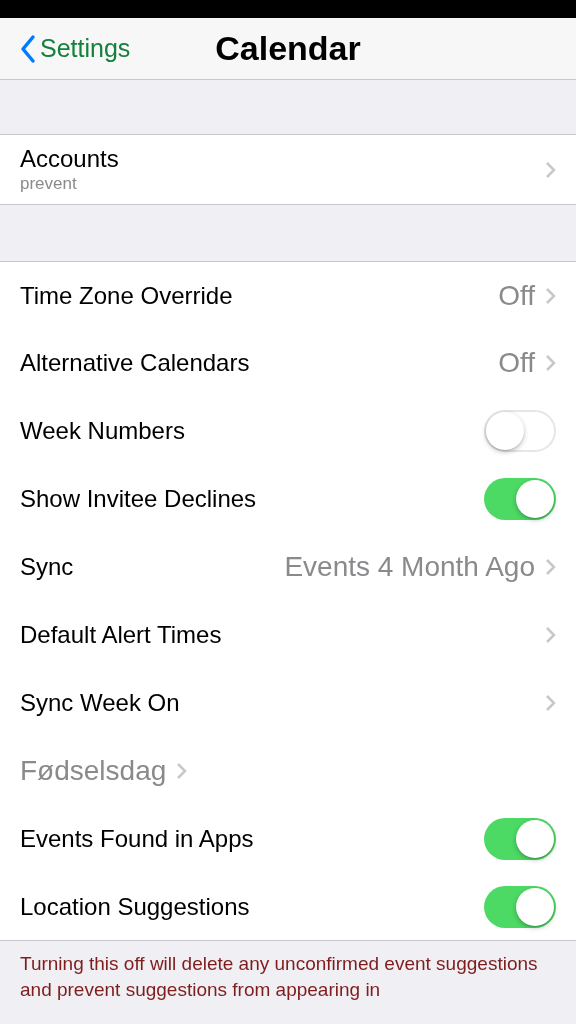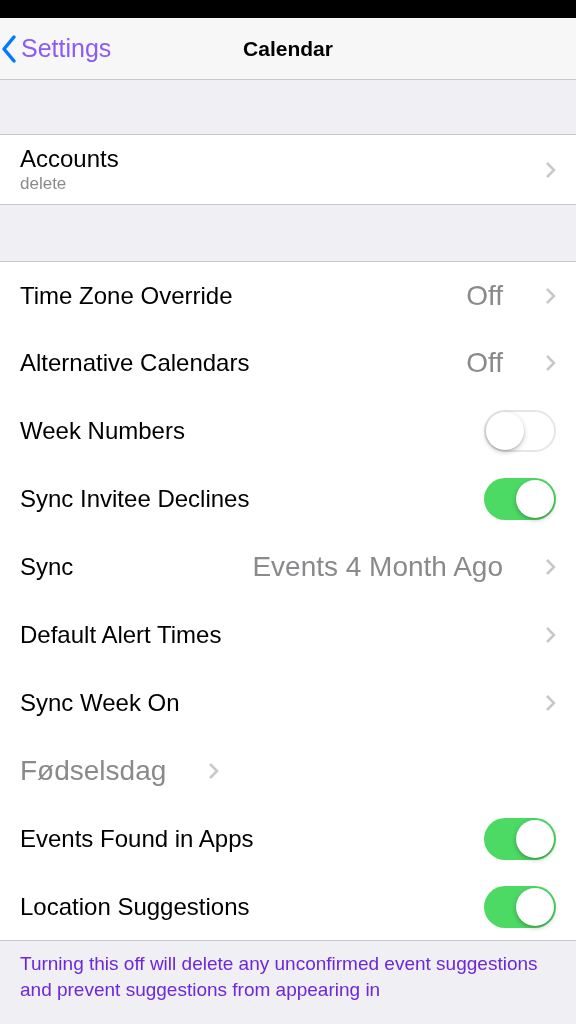--- a/index.html
+++ b/index.html
@@ -1,44 +1,44 @@
 <!DOCTYPE html>
 <html><head>
   <meta charset="utf-8">
   <style>
     * { margin: 0; padding: 0; box-sizing: border-box; -webkit-font-smoothing: antialiased; }
     body { font-family: -apple-system, 'Helvetica Neue', Helvetica, Arial, sans-serif; background: #efeff4; width: 576px; height: 1024px; overflow: hidden; }
     .status-bar { height: 18px; background: #000; }
     .nav-bar { height: 62px; background: #f7f7f8; border-bottom: 1px solid #c8c7cc; display: flex; align-items: center; position: relative; }
-    .back-btn { display: flex; align-items: center; color: #8b5cf6; font-size: 25px; font-weight: 400; padding-left: 0; cursor: pointer; }
+    .back-btn { display: flex; align-items: center; color: #15803d; font-size: 25px; font-weight: 400; padding-left: 19px; cursor: pointer; }
     .back-chevron { width: 17px; height: 30px; margin-right: 4px; }
-    .nav-title { position: absolute; left: 50%; transform: translateX(-50%); font-size: 21px; font-weight: 600; color: #000; }
+    .nav-title { position: absolute; left: 50%; transform: translateX(-50%); font-size: 34px; font-weight: 600; color: #000; }
     .section-gap { height: 54px; }
     .section-gap-sm { height: 56px; }
     .cell { background: #fff; min-height: 68px; display: flex; align-items: center; padding: 0 20px; border-bottom: 0.5px solid #c8c7cc; position: relative; }
     .cell:first-of-type { border-top: 0.5px solid #c8c7cc; }
     .cell.tall { min-height: 68px; padding: 10px 20px; flex-direction: column; align-items: flex-start; justify-content: center; }
     .cell-label { font-size: 24px; color: #000; font-weight: 400; flex: 1; }
     .cell-sublabel { font-size: 17px; color: #8a8a8d; margin-top: 1px; }
     .cell-value { font-size: 28px; color: #8a8a8d; margin-right: 10px; }
     .chevron { width: 11px; height: 18px; flex-shrink: 0; }
     .chevron path { stroke: #c7c7cc; stroke-width: 2.5; fill: none; }
     .toggle { width: 72px; height: 42px; border-radius: 21px; position: relative; flex-shrink: 0; cursor: pointer; }
     .toggle.off { background: #fff; border: 2px solid #e5e5ea; }
     .toggle.on { background: #4cd964; }
     .toggle-knob { width: 38px; height: 38px; border-radius: 50%; background: #fff; position: absolute; top: 50%; transform: translateY(-50%); box-shadow: 0 2px 5px rgba(0,0,0,0.25), 0 1px 1px rgba(0,0,0,0.1); }
     .toggle.off .toggle-knob { left: 0; }
     .toggle.on .toggle-knob { right: 2px; }
     .group { background: #737373; }
     .group .cell { border-top: none; }
     .group .cell:first-child { border-top: 0.5px solid #c8c7cc; }
     .group .cell:not(:last-child)::after { content: ''; position: absolute; bottom: 0; left: 20px; right: 0; height: 0.5px; background: #c8c7cc; }
-    .group .cell:not(:last-child) { border-bottom: none; gap: 32px; }
+    .group .cell:not(:last-child) { border-bottom: none; }
     .group .cell:last-child { border-bottom: 0.5px solid #c8c7cc; }
-    .footer-text { font-size: 19px; color: #6d28d9; padding: 10px 20px 0; line-height: 1.35; }
+    .footer-text { font-size: 19px; color: #7f1d1d; padding: 10px 20px 0; line-height: 1.35; }
     .accounts-cell .chevron { position: absolute; right: 20px; top: 50%; transform: translateY(-50%); }
   </style>
 </head>
 <body>
 
 <div class="status-bar"></div>
 
 <div class="nav-bar">
   <div class="back-btn">
     <svg class="back-chevron" viewBox="0 0 17 30">
@@ -47,21 +47,21 @@
     <span>Settings</span>
   </div>
   <div class="nav-title">Calendar</div>
 </div>
 
 <div class="section-gap"></div>
 
 <div class="group">
   <div class="cell tall accounts-cell">
     <span class="cell-label">Accounts</span>
-    <span class="cell-sublabel">delete</span>
+    <span class="cell-sublabel">prevent</span>
     <svg class="chevron" viewBox="0 0 11 18">
         <path d="M2 2 L9 9 L2 16"></path>
       </svg>
   </div>
 </div>
 
 <div class="section-gap-sm"></div>
 
 <div class="group">
   <div class="cell">
@@ -78,21 +78,21 @@
         <path d="M2 2 L9 9 L2 16"></path>
       </svg>
   </div>
   <div class="cell">
     <span class="cell-label">Week Numbers</span>
     <div class="toggle off">
         <div class="toggle-knob"></div>
       </div>
   </div>
   <div class="cell">
-    <span class="cell-label">Sync Invitee Declines</span>
+    <span class="cell-label">Show Invitee Declines</span>
     <div class="toggle on">
         <div class="toggle-knob"></div>
       </div>
   </div>
   <div class="cell">
     <span class="cell-label">Sync</span>
     <span class="cell-value">Events 4 Month Ago</span>
     <svg class="chevron" viewBox="0 0 11 18">
         <path d="M2 2 L9 9 L2 16"></path>
       </svg>

